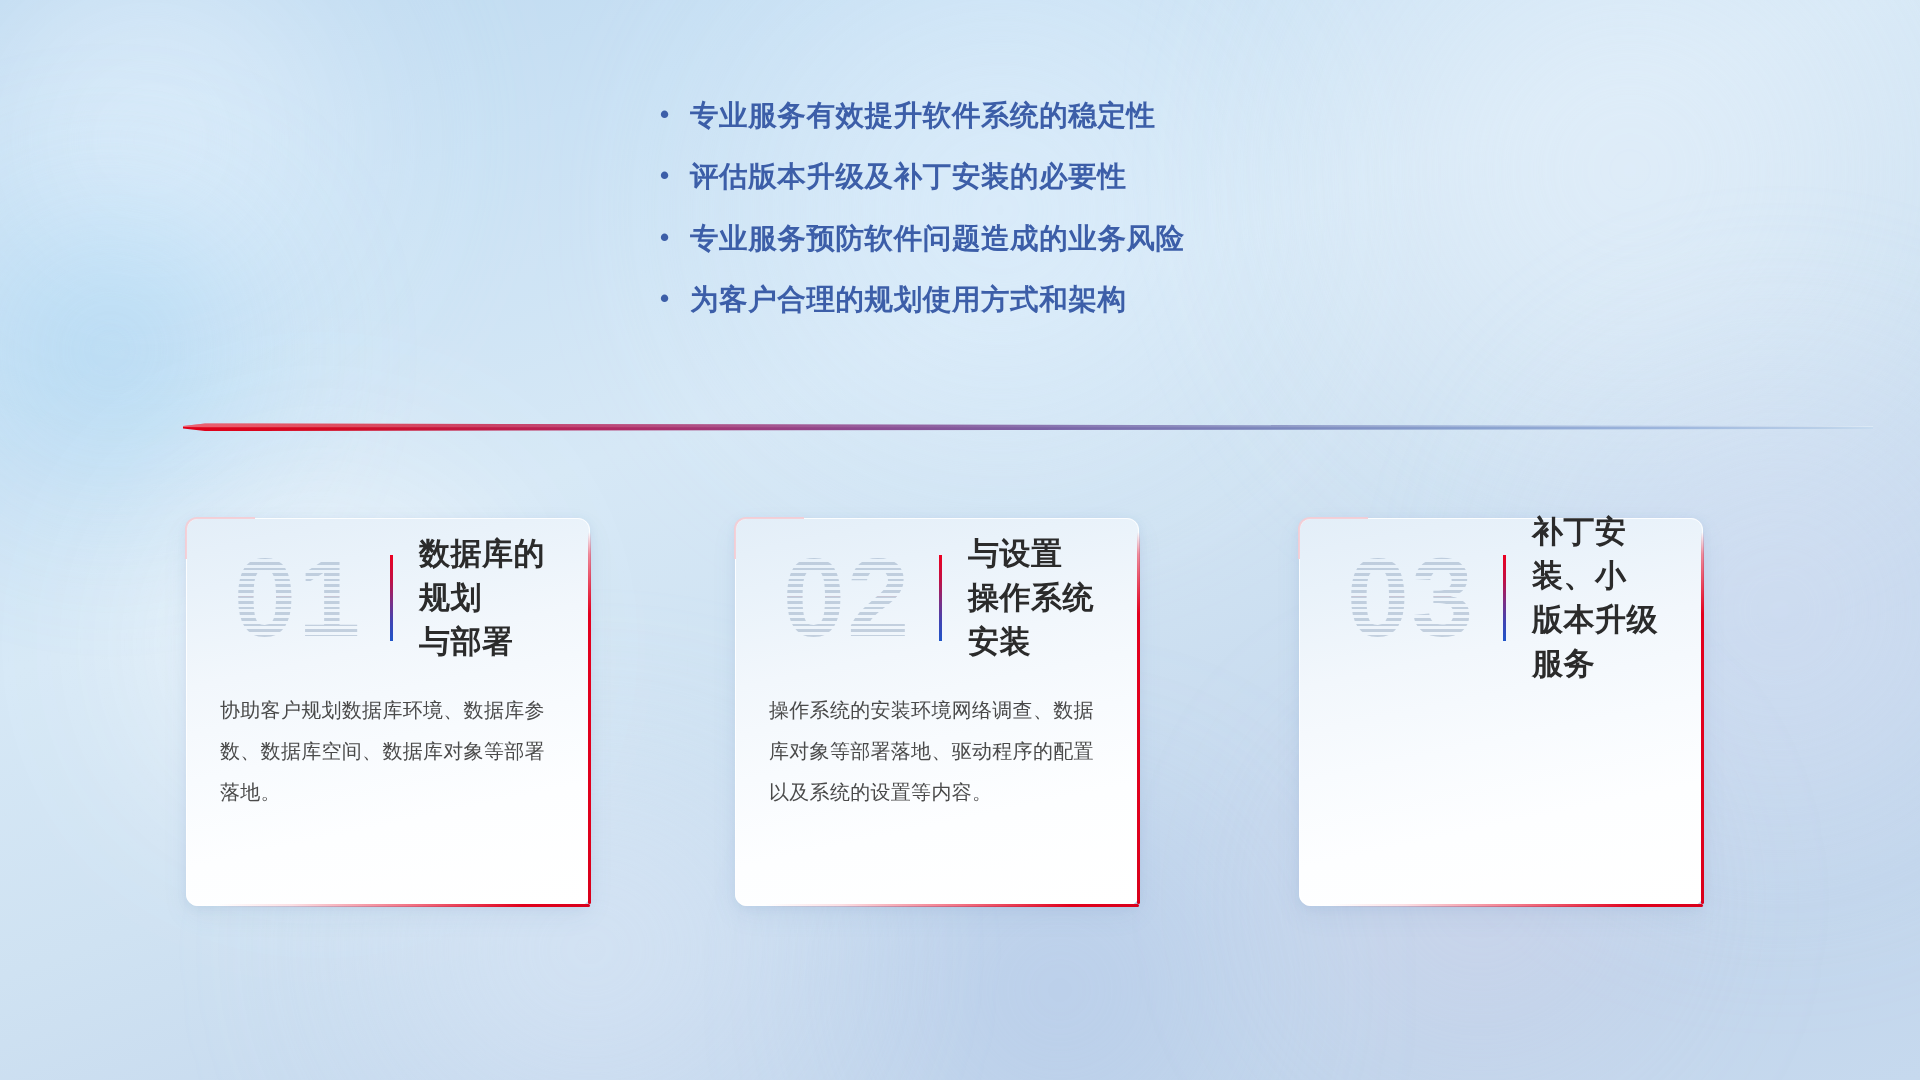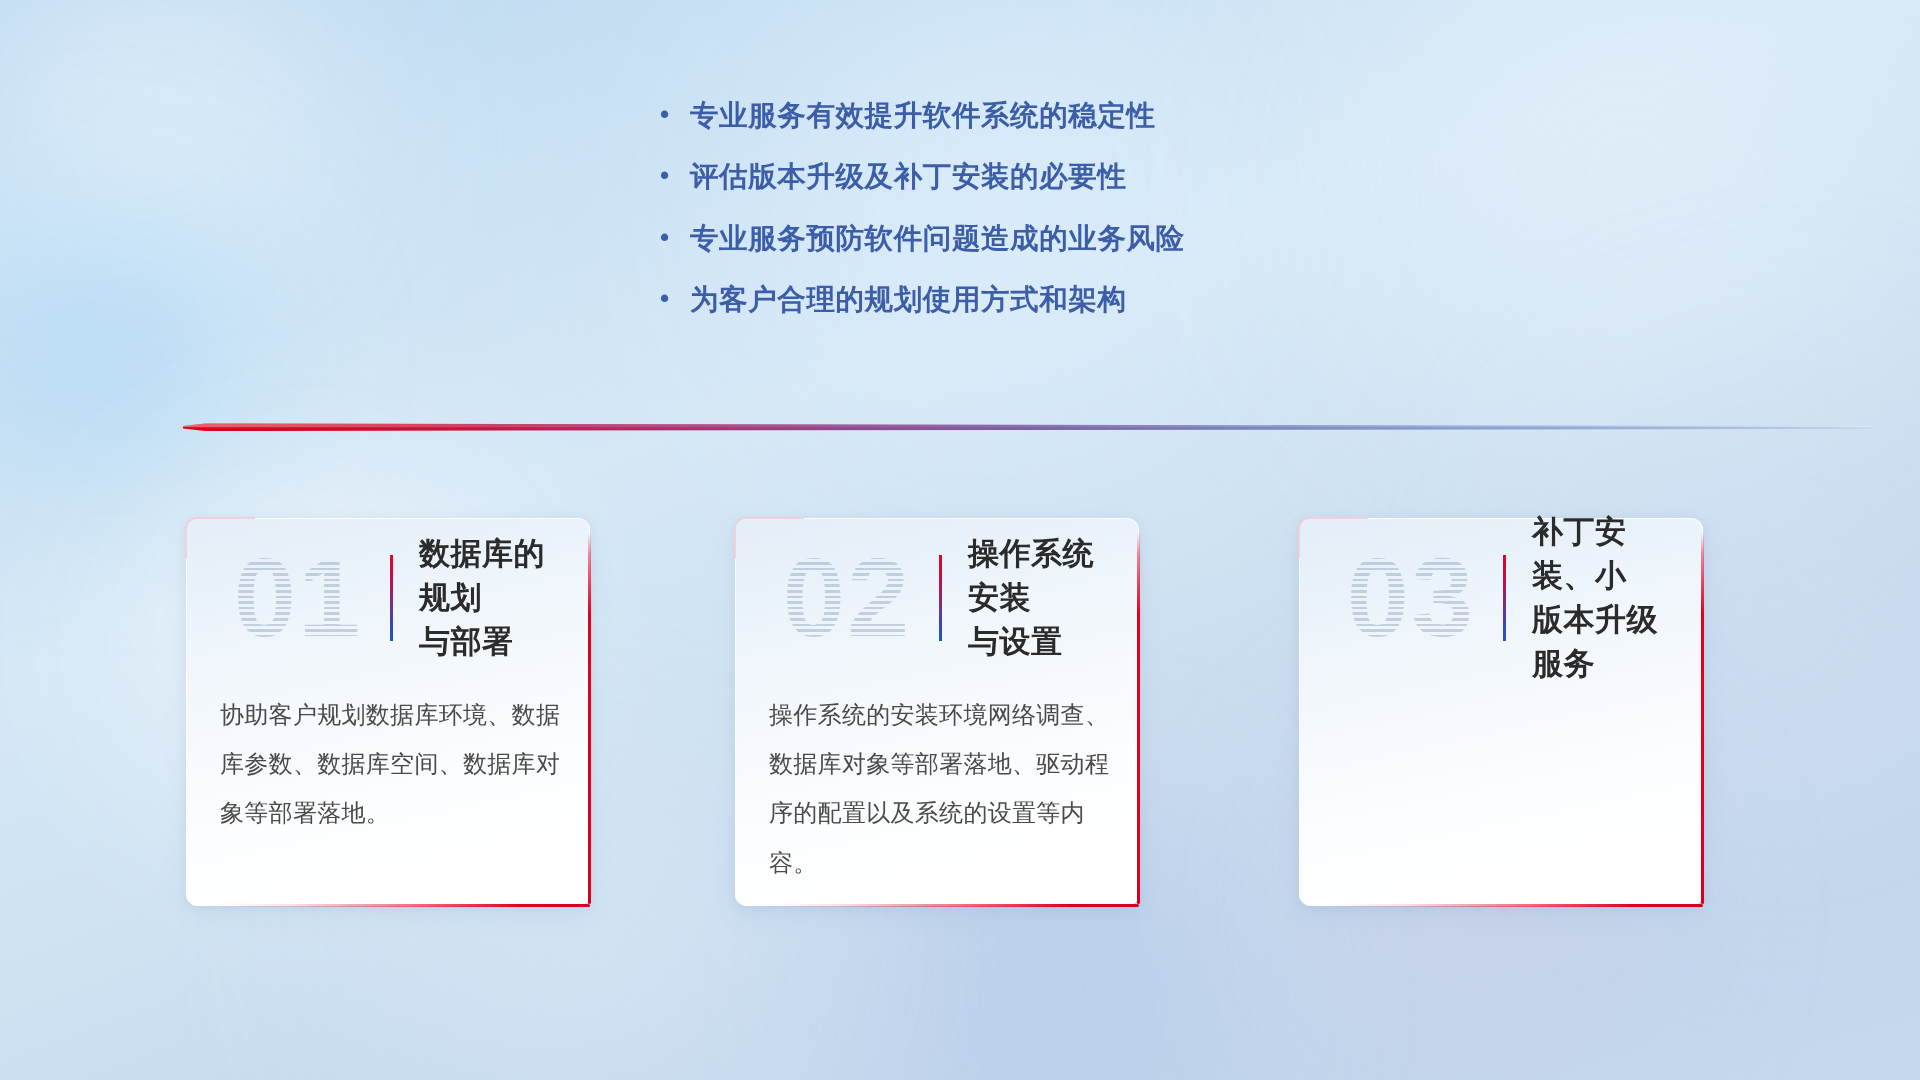--- a/index.html
+++ b/index.html
@@ -168,21 +168,21 @@
   .card-title {
     flex:1 1 auto;
     font-size:31px;
     font-weight:700;
     line-height:1.42;
     color:#2b2b2b;
     letter-spacing:.5px;
   }
   .card-body {
     position:absolute; left:34px; right:26px; top:172px;
-    font-size:24px;
+    font-size:20px;
     line-height:2.05;
     color:#4a4a4a;
     letter-spacing:.3px;
   }
 </style>
 </head>
 <body>
 
 <div id="bg">
   <div class="bg-base"></div>
@@ -245,22 +245,22 @@
     <div class="corner-tl"></div>
     <div class="stroke-right"></div>
     <div class="stroke-bottom"></div>
     <div class="card-head">
       <div class="bignum">
         <span>02</span>
         <span class="tint">02</span>
       </div>
       <div class="vbar"></div>
       <div class="card-title">
+        <div>与设置</div>
         <div>操作系统安装</div>
-        <div>与设置</div>
       </div>
     </div>
     <div class="card-body">操作系统的安装环境网络调查、数据库对象等部署落地、驱动程序的配置以及系统的设置等内容。</div>
   </div>
 
   <div class="card" style="left:1283px;margin-left:16px;">
     <div class="corner-tl"></div>
     <div class="stroke-right"></div>
     <div class="stroke-bottom"></div>
     <div class="card-head">

